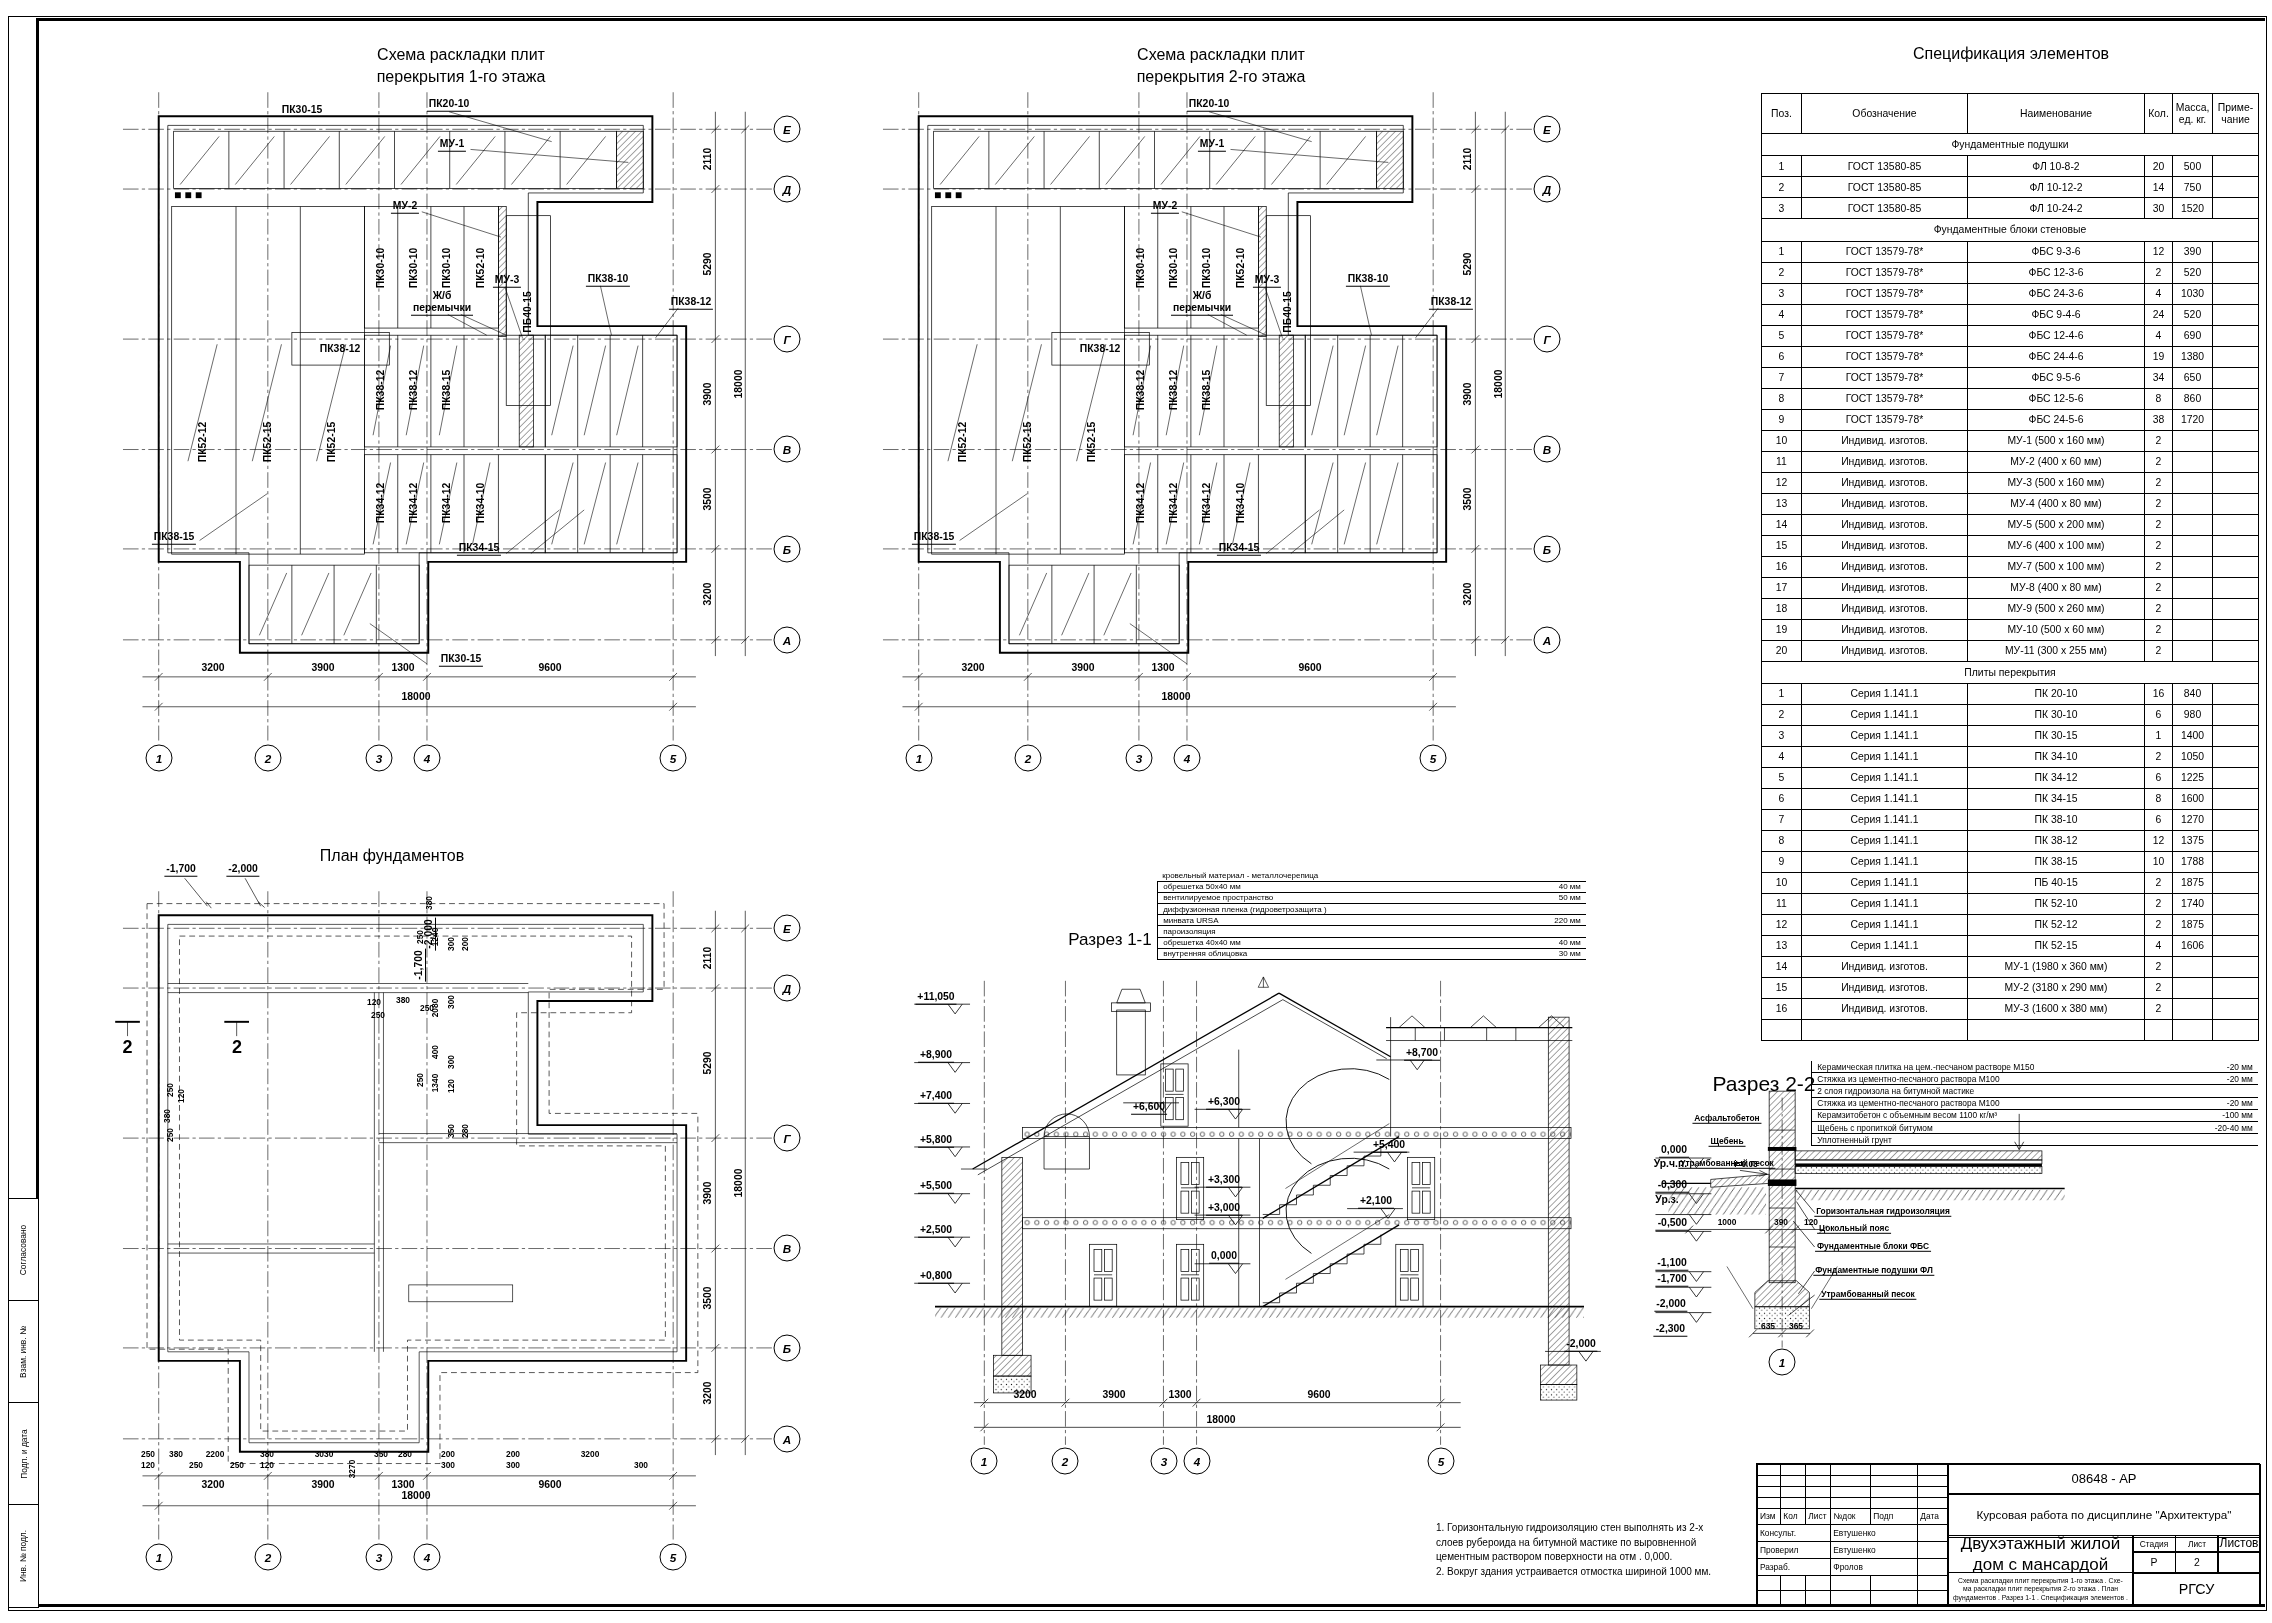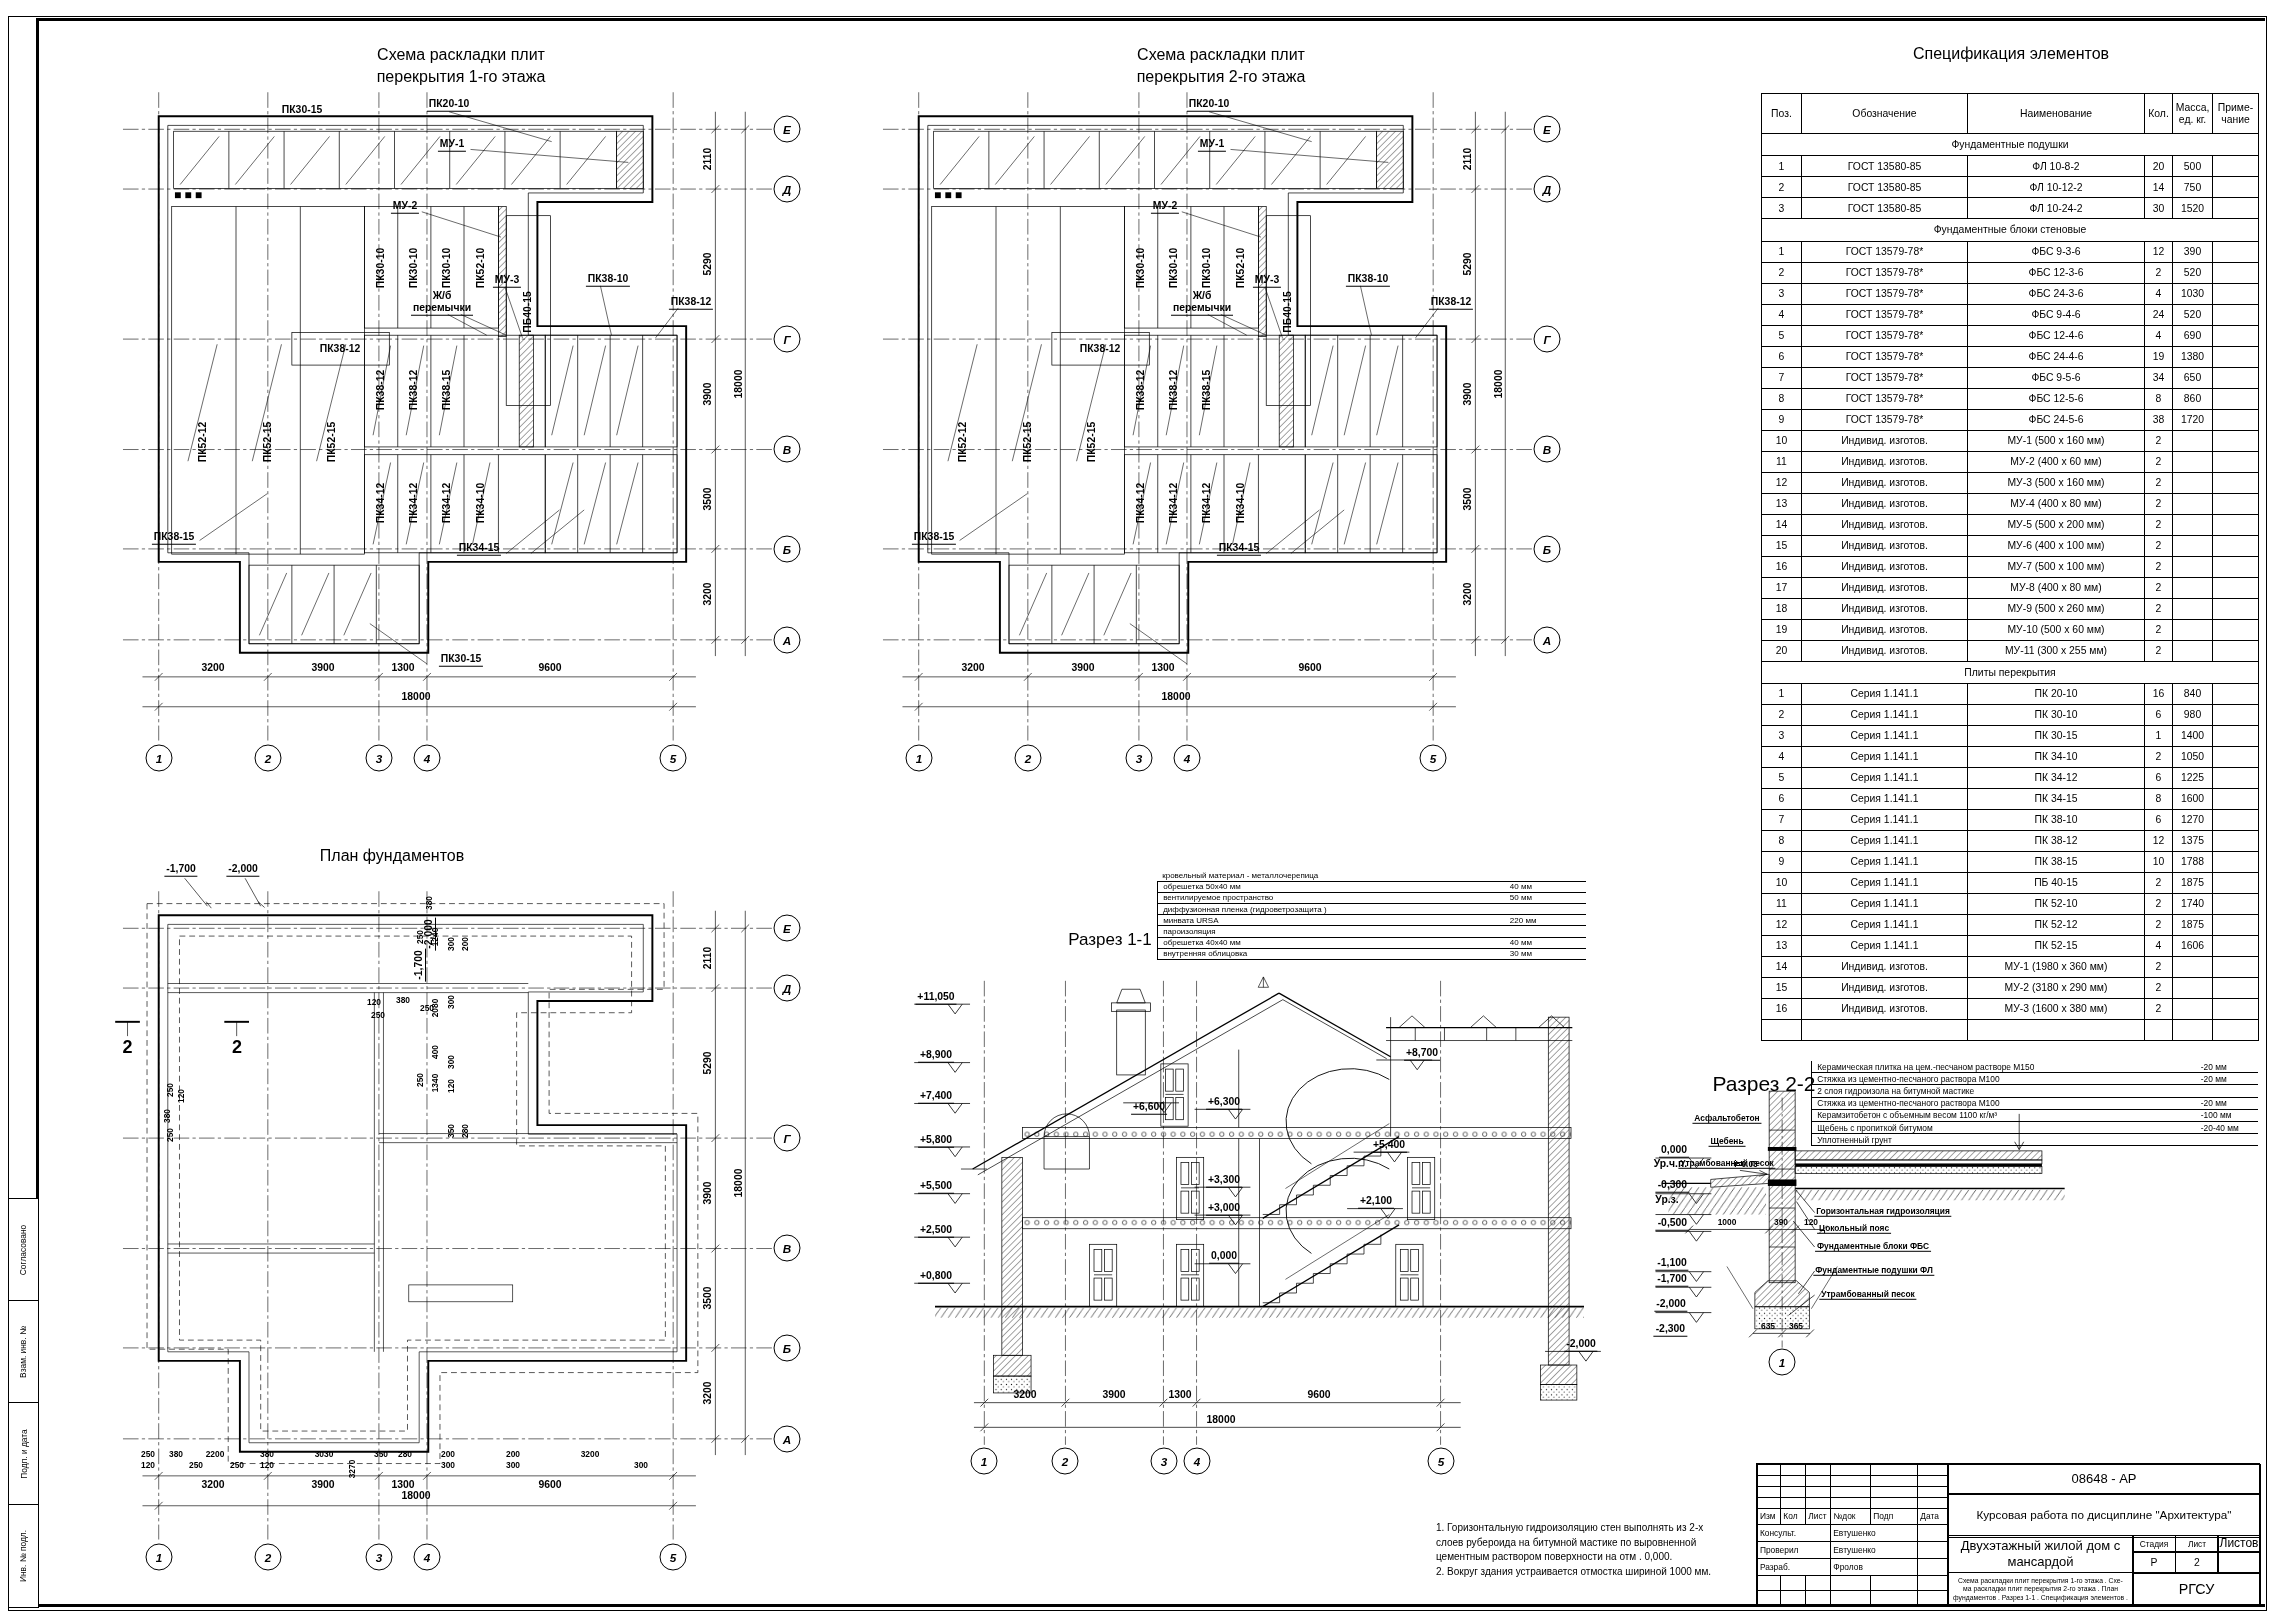--- a/index.html
+++ b/index.html
@@ -14,21 +14,21 @@
   .ttl{position:absolute;transform:translateX(-50%);font-size:16px;text-align:center;line-height:1.35;white-space:nowrap}
   .ax{position:absolute;width:25px;height:25px;border:1px solid #000;border-radius:50%;background:#fff;
       display:flex;align-items:center;justify-content:center;font-size:11.7px;transform:translate(-50%,-50%)}
   svg.draw{position:absolute;left:0;top:0;overflow:visible}
   
   .layers{position:absolute;border-bottom:0}
   .layers .lr{display:flex;justify-content:space-between;border-bottom:0.8px solid #000;border-left:0.8px solid #000;
       padding:0.6px 5.2px;align-items:center}
   .layers .lr:first-child{border-left:0;border-bottom:0.8px solid #000}
   .layers .lt{white-space:nowrap}
-  .layers .lv{white-space:nowrap;width:71px;text-align:left}
+  .layers .lv{white-space:nowrap;width:71px;text-align:right}
   
   .spec{border-collapse:collapse;table-layout:fixed;border:1.6px solid #000;background:#fff}
   .spec th,.spec td{border:0.8px solid #000;text-align:center;font-weight:normal;font-size:10.4px;
       padding:0 2.6px;overflow:hidden;height:20px;line-height:1.1}
   .spec thead th{height:39px;white-space:pre-line;border-bottom:1.4px solid #000}
   .spec tr.sec td{height:21.4px}
   
   .tb{position:absolute;border:1.6px solid #000}
   .tb .cell{position:absolute;border:0.8px solid #000;display:flex;align-items:center;justify-content:center;
       text-align:center;line-height:1.25}
@@ -1213,21 +1213,21 @@
           <td></td>
           <td></td>
           <td></td>
           <td></td>
           <td></td>
         </tr>
   </tbody>
     </table>
   <div class="cell" style="left:190px;top:0;width:312px;height:28.6px;font-size:13px">08648 - АР</div>
   <div class="cell" style="left:190px;top:28.6px;width:312px;height:43px;font-size:11.7px">Курсовая работа по дисциплине  "Архитектура"</div>
-  <div class="cell" style="left:190px;top:71px;width:185px;height:36px;font-size:13px">Двухэтажный жилой дом с мансардой</div>
+  <div class="cell" style="left:190px;top:71px;width:185px;height:36px;font-size:17px">Двухэтажный жилой дом с мансардой</div>
   <div class="cell" style="left:190px;top:108px;width:185px;height:33px;font-size:6.8px;white-space:pre-line">Схема раскладки плит перекрытия   1-го этажа . Схе-
 ма раскладки плит перекрытия   2-го этажа . План
 фундаментов . Разрез  1-1 . Спецификация элементов .</div>
   <div class="cell" style="left:375px;top:71px;width:42px;height:15.6px;font-size:8.4px">Стадия</div>
   <div class="cell" style="left:418px;top:71px;width:42px;height:15.6px;font-size:8.4px">Лист</div>
   <div class="cell" style="left:460px;top:71px;width:42px;height:15.6px;font-size:12px">Листов</div>
   <div class="cell" style="left:375px;top:87px;width:42px;height:21px;font-size:10.4px">Р</div>
   <div class="cell" style="left:418px;top:87px;width:42px;height:21px;font-size:10.4px">2</div>
   <div class="cell" style="left:460px;top:87px;width:42px;height:21px;font-size:10.4px"></div>
   <div class="cell" style="left:375px;top:108px;width:127px;height:33px;font-size:14.3px">РГСУ</div>

